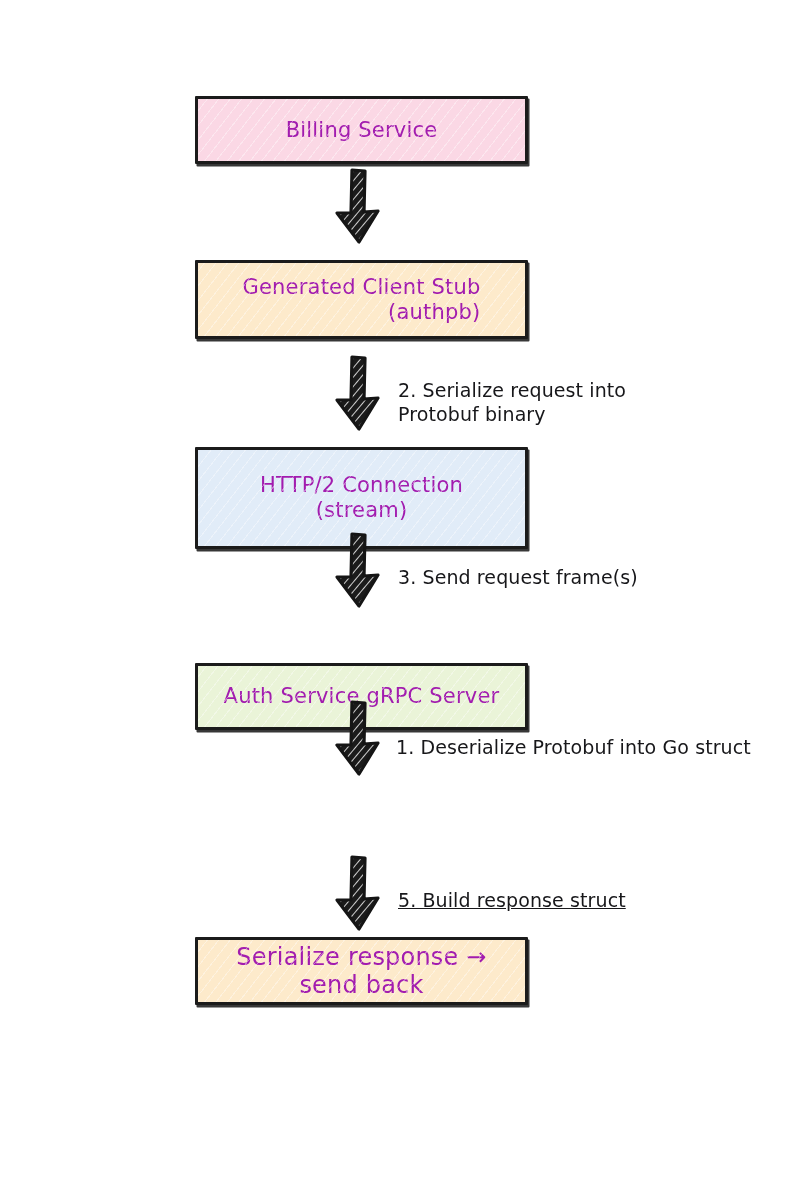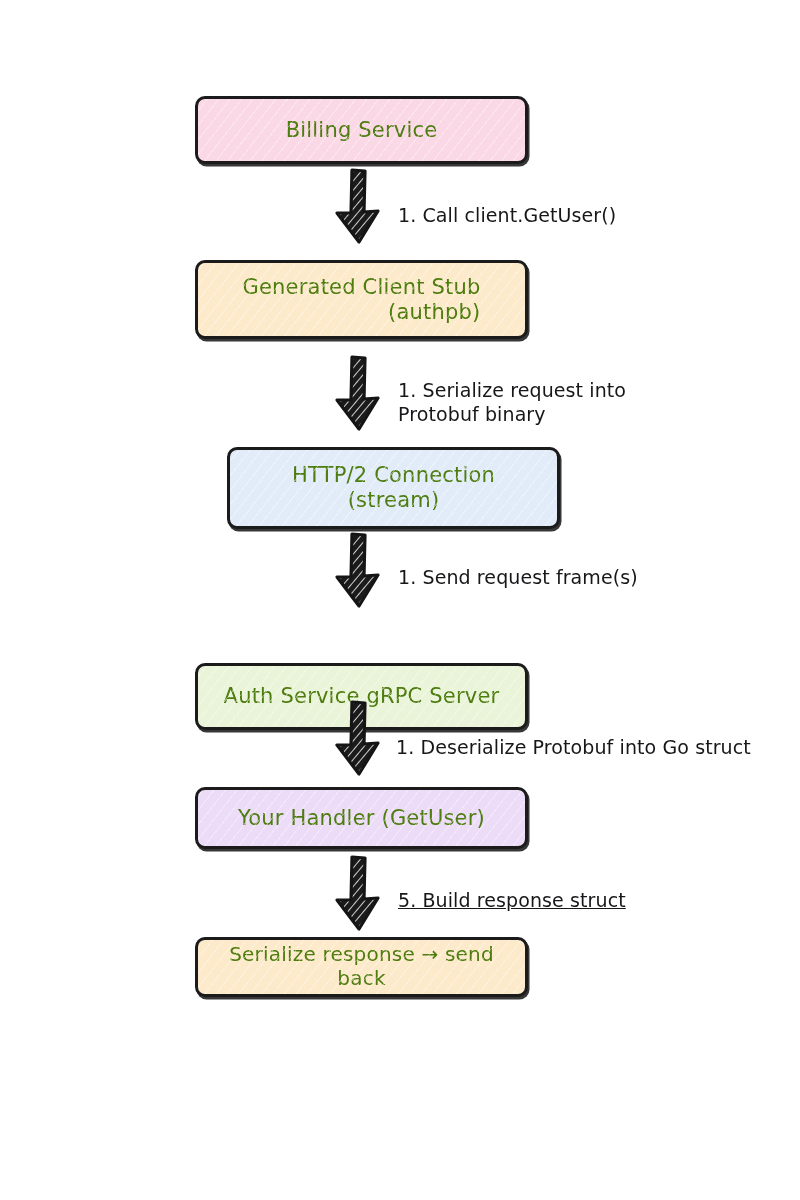--- a/index.html
+++ b/index.html
@@ -21,26 +21,26 @@
     top: 0;
     width: 800px;
     height: 1200px;
   }
 
   
   .node {
     position: absolute;
     box-sizing: border-box;
     border: 3.5px solid #1b1b1b;
-    border-radius: 10px;
+    border-radius: 1px;
     display: flex;
     align-items: center;
     justify-content: center;
     text-align: center;
-    color: #4d7c0f;
+    color: #a21caf;
     font-family: "DejaVu Sans", sans-serif;
     font-size: 21px;
     line-height: 1.18;
     letter-spacing: 0.2px;
     box-shadow: 1.5px 2.5px 0 0 rgba(20,20,20,0.85);
   }
   .node .label {
     padding: 0 10px;
     white-space: pre-line;
   }
@@ -94,90 +94,86 @@
     <svg viewBox="0 0 52 78" xmlns="http://www.w3.org/2000/svg">
       <defs>
         <pattern id="hatch1" patternUnits="userSpaceOnUse" width="6" height="6" patternTransform="rotate(40)">
           <rect width="6" height="6" fill="#1b1b1b"></rect>
           <line x1="0" y1="0" x2="0" y2="6" stroke="#ffffff" stroke-width="1.6"></line>
         </pattern>
       </defs>
       <path d="M20 2 L33 3 L32 44 L46 43 L27 74 L5 45 L19 45 Z" fill="url(#hatch1)" stroke="#151515" stroke-width="3.2" stroke-linejoin="round"></path>
     </svg>
   </div>
-  <div class="edge-label" style="left:398px; top:203px;">1. Call client.GetUser()</div>
 
   <div class="node" style="left:195px; top:260px; width:333px; height:79px; background:#fdeacb;text-align:right;">
     <span class="label">Generated Client Stub
 (authpb)</span>
   </div>
 
   <div class="arrow" style="left:332px; top:355px;">
     <svg viewBox="0 0 52 78" xmlns="http://www.w3.org/2000/svg">
       <defs>
         <pattern id="hatch2" patternUnits="userSpaceOnUse" width="6" height="6" patternTransform="rotate(40)">
           <rect width="6" height="6" fill="#1b1b1b"></rect>
           <line x1="0" y1="0" x2="0" y2="6" stroke="#ffffff" stroke-width="1.6"></line>
         </pattern>
       </defs>
       <path d="M20 2 L33 3 L32 44 L46 43 L27 74 L5 45 L19 45 Z" fill="url(#hatch2)" stroke="#151515" stroke-width="3.2" stroke-linejoin="round"></path>
     </svg>
   </div>
-  <div class="edge-label" style="left:398px; top:378px;">1. Serialize request into
+  <div class="edge-label" style="left:398px; top:378px;">2. Serialize request into
     Protobuf binary</div>
 
-  <div class="node" style="left:195px; top:447px; width:333px; height:82px; background:#e1ecf8;margin-left:32px;">
+  <div class="node" style="left:195px; top:447px; width:333px; height:102px; background:#e1ecf8;">
     <span class="label">HTTP/2 Connection
 (stream)</span>
   </div>
 
   <div class="arrow" style="left:332px; top:532px;">
     <svg viewBox="0 0 52 78" xmlns="http://www.w3.org/2000/svg">
       <defs>
         <pattern id="hatch3" patternUnits="userSpaceOnUse" width="6" height="6" patternTransform="rotate(40)">
           <rect width="6" height="6" fill="#1b1b1b"></rect>
           <line x1="0" y1="0" x2="0" y2="6" stroke="#ffffff" stroke-width="1.6"></line>
         </pattern>
       </defs>
       <path d="M20 2 L33 3 L32 44 L46 43 L27 74 L5 45 L19 45 Z" fill="url(#hatch3)" stroke="#151515" stroke-width="3.2" stroke-linejoin="round"></path>
     </svg>
   </div>
-  <div class="edge-label" style="left:398px; top:565px;">1. Send request frame(s)</div>
+  <div class="edge-label" style="left:398px; top:565px;">3. Send request frame(s)</div>
 
   <div class="node" style="left:195px; top:663px; width:333px; height:67px; background:#eaf4d8;">
     <span class="label">Auth Service gRPC Server</span>
   </div>
 
   <div class="arrow" style="left:332px; top:700px;">
     <svg viewBox="0 0 52 78" xmlns="http://www.w3.org/2000/svg">
       <defs>
         <pattern id="hatch4" patternUnits="userSpaceOnUse" width="6" height="6" patternTransform="rotate(40)">
           <rect width="6" height="6" fill="#1b1b1b"></rect>
           <line x1="0" y1="0" x2="0" y2="6" stroke="#ffffff" stroke-width="1.6"></line>
         </pattern>
       </defs>
       <path d="M20 2 L33 3 L32 44 L46 43 L27 74 L5 45 L19 45 Z" fill="url(#hatch4)" stroke="#151515" stroke-width="3.2" stroke-linejoin="round"></path>
     </svg>
   </div>
   <div class="edge-label" style="left:396px; top:735px;">1. Deserialize Protobuf into Go struct</div>
 
-  <div class="node" style="left:195px; top:787px; width:333px; height:62px; background:#eddcf7;">
-    <span class="label">Your Handler (GetUser)</span>
-  </div>
 
   <div class="arrow" style="left:332px; top:855px;">
     <svg viewBox="0 0 52 78" xmlns="http://www.w3.org/2000/svg">
       <defs>
         <pattern id="hatch5" patternUnits="userSpaceOnUse" width="6" height="6" patternTransform="rotate(40)">
           <rect width="6" height="6" fill="#1b1b1b"></rect>
           <line x1="0" y1="0" x2="0" y2="6" stroke="#ffffff" stroke-width="1.6"></line>
         </pattern>
       </defs>
       <path d="M20 2 L33 3 L32 44 L46 43 L27 74 L5 45 L19 45 Z" fill="url(#hatch5)" stroke="#151515" stroke-width="3.2" stroke-linejoin="round"></path>
     </svg>
   </div>
   <div class="edge-label" style="left:398px; top:888px;text-decoration:underline;">5. Build response struct</div>
 
-  <div class="node" style="left:195px; top:937px; width:333px; height:60px; background:#fdeacb; font-size:20px;">
+  <div class="node" style="left:195px; top:937px; width:333px; height:68px; background:#fdeacb; font-size:24px;">
     <span class="label">Serialize response → send back</span>
   </div>
 
 </div>
 
 </body></html>

